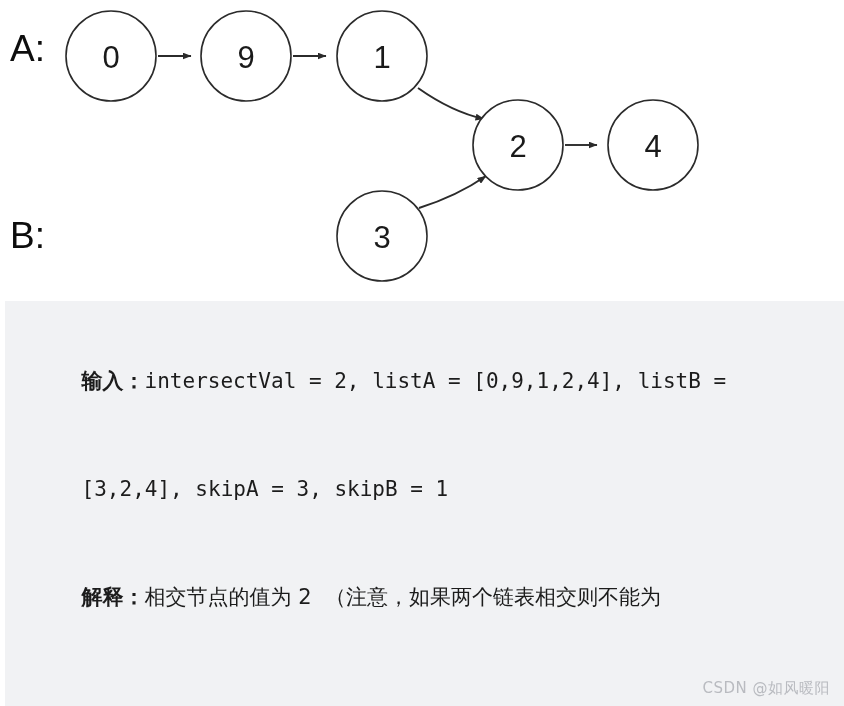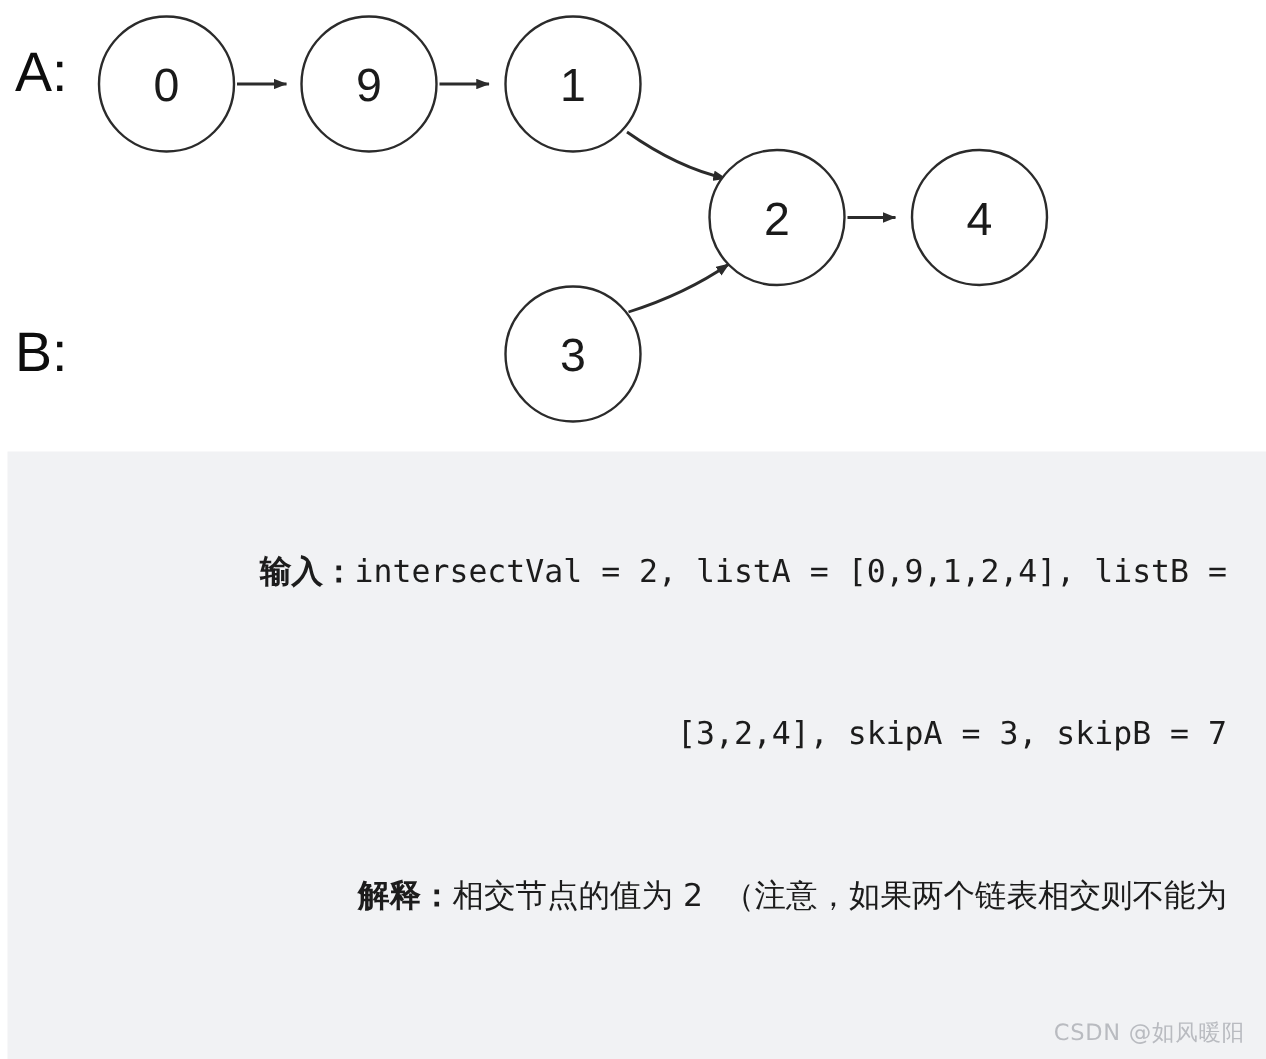--- a/index.html
+++ b/index.html
@@ -67,21 +67,20 @@
     padding: 26px 26px 10px 26px;
     overflow: hidden;
   }
   .exp-line {
     font-family: "DejaVu Sans Mono", "Liberation Mono", monospace;
     font-size: 21px;
     line-height: 36px;
     color: #1c1c1c;
     white-space: pre;
     letter-spacing: 0px;
-    text-align: right;
   }
   .exp-line .cn-key {
     font-family: "DejaVu Sans", "Liberation Sans", sans-serif;
     font-weight: bold;
     font-size: 21px;
   }
   .exp-line .cn {
     font-family: "DejaVu Sans", "Liberation Sans", sans-serif;
     font-size: 21px;
   }
@@ -154,21 +153,21 @@
   </svg>
 </div>
 
 <div id="explanation-panel">
 
   <div class="exp-line">
     <span class="cn-key">输入：</span><span>intersectVal = 2, listA = [0,9,1,2,4], listB =</span>
   </div>
 
   <div class="exp-line">
-    <span>[3,2,4], skipA = 3, skipB = 7</span>
+    <span>[3,2,4], skipA = 3, skipB = 1</span>
   </div>
 
 
   <div class="exp-line">
     <span class="cn-key">解释：</span><span class="cn">相交节点的值为 2  （注意，如果两个链表相交则不能为</span>
   </div>
 
   <div id="watermark">CSDN @如风暖阳</div>
 </div>
 

